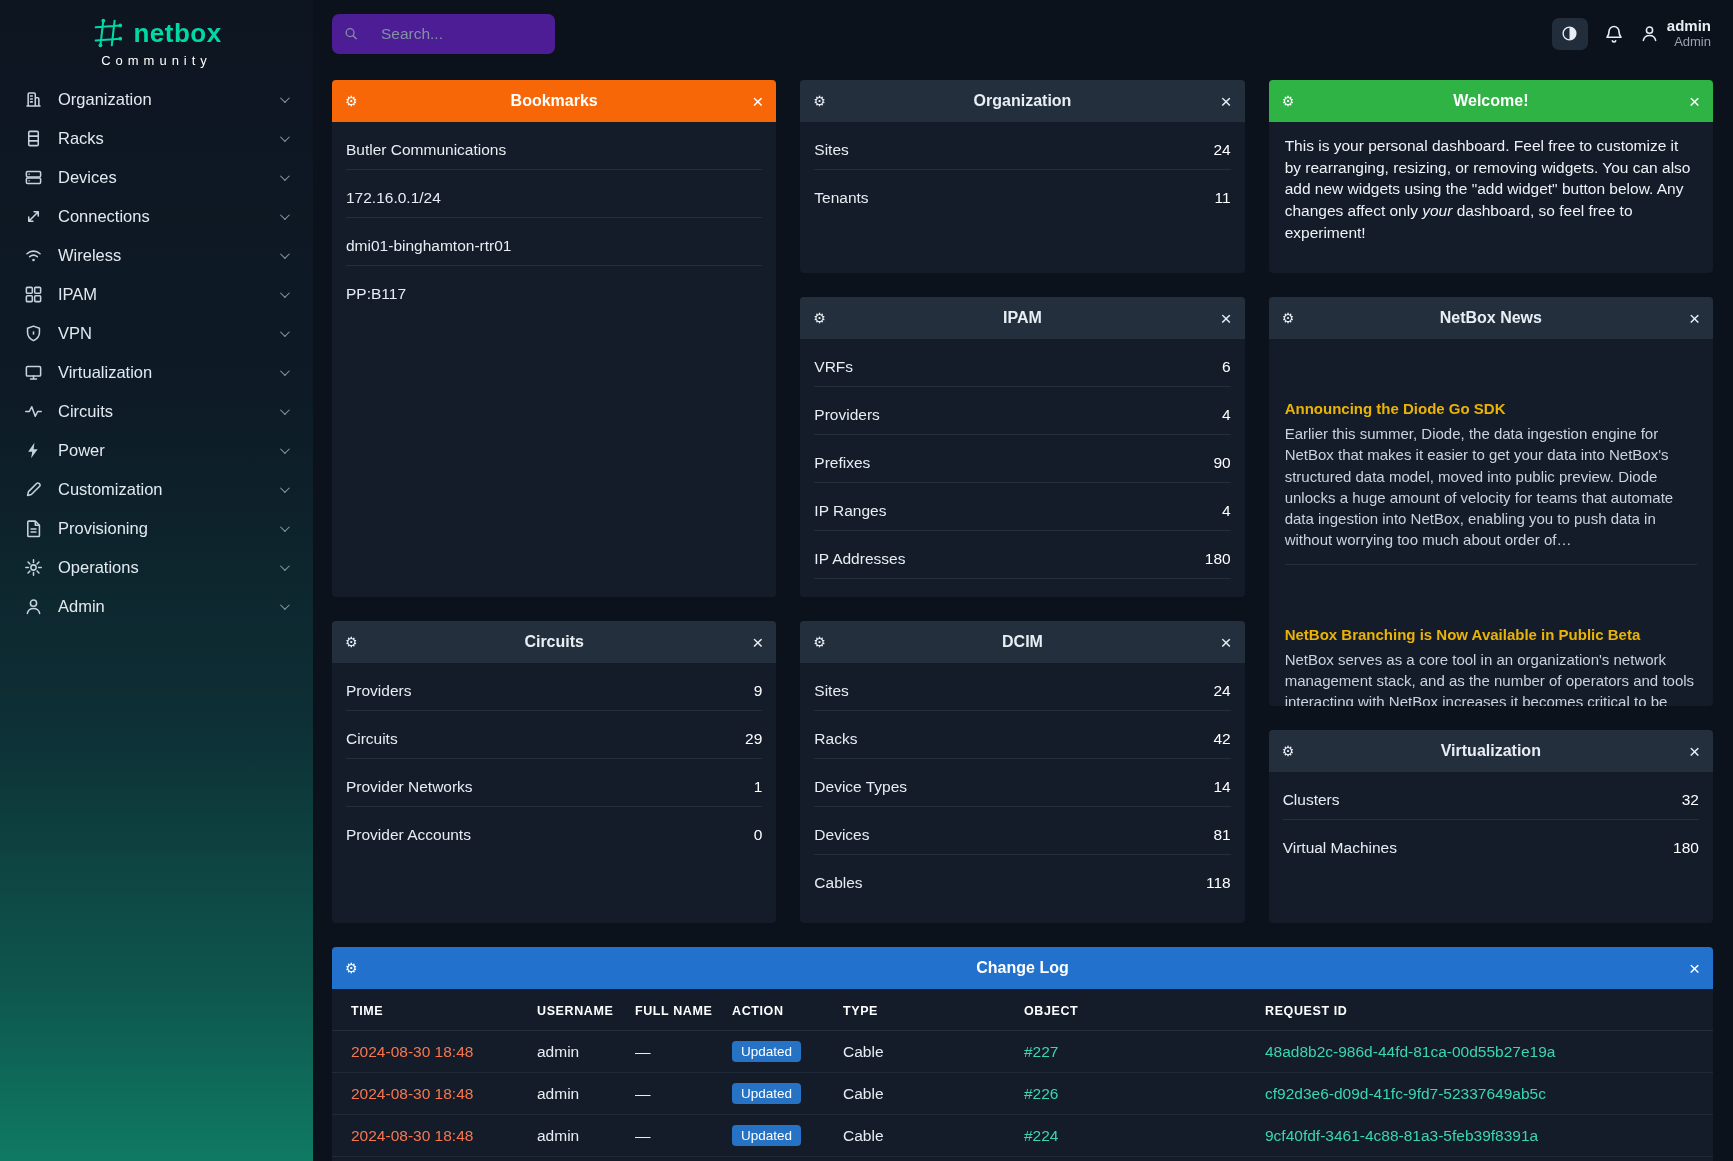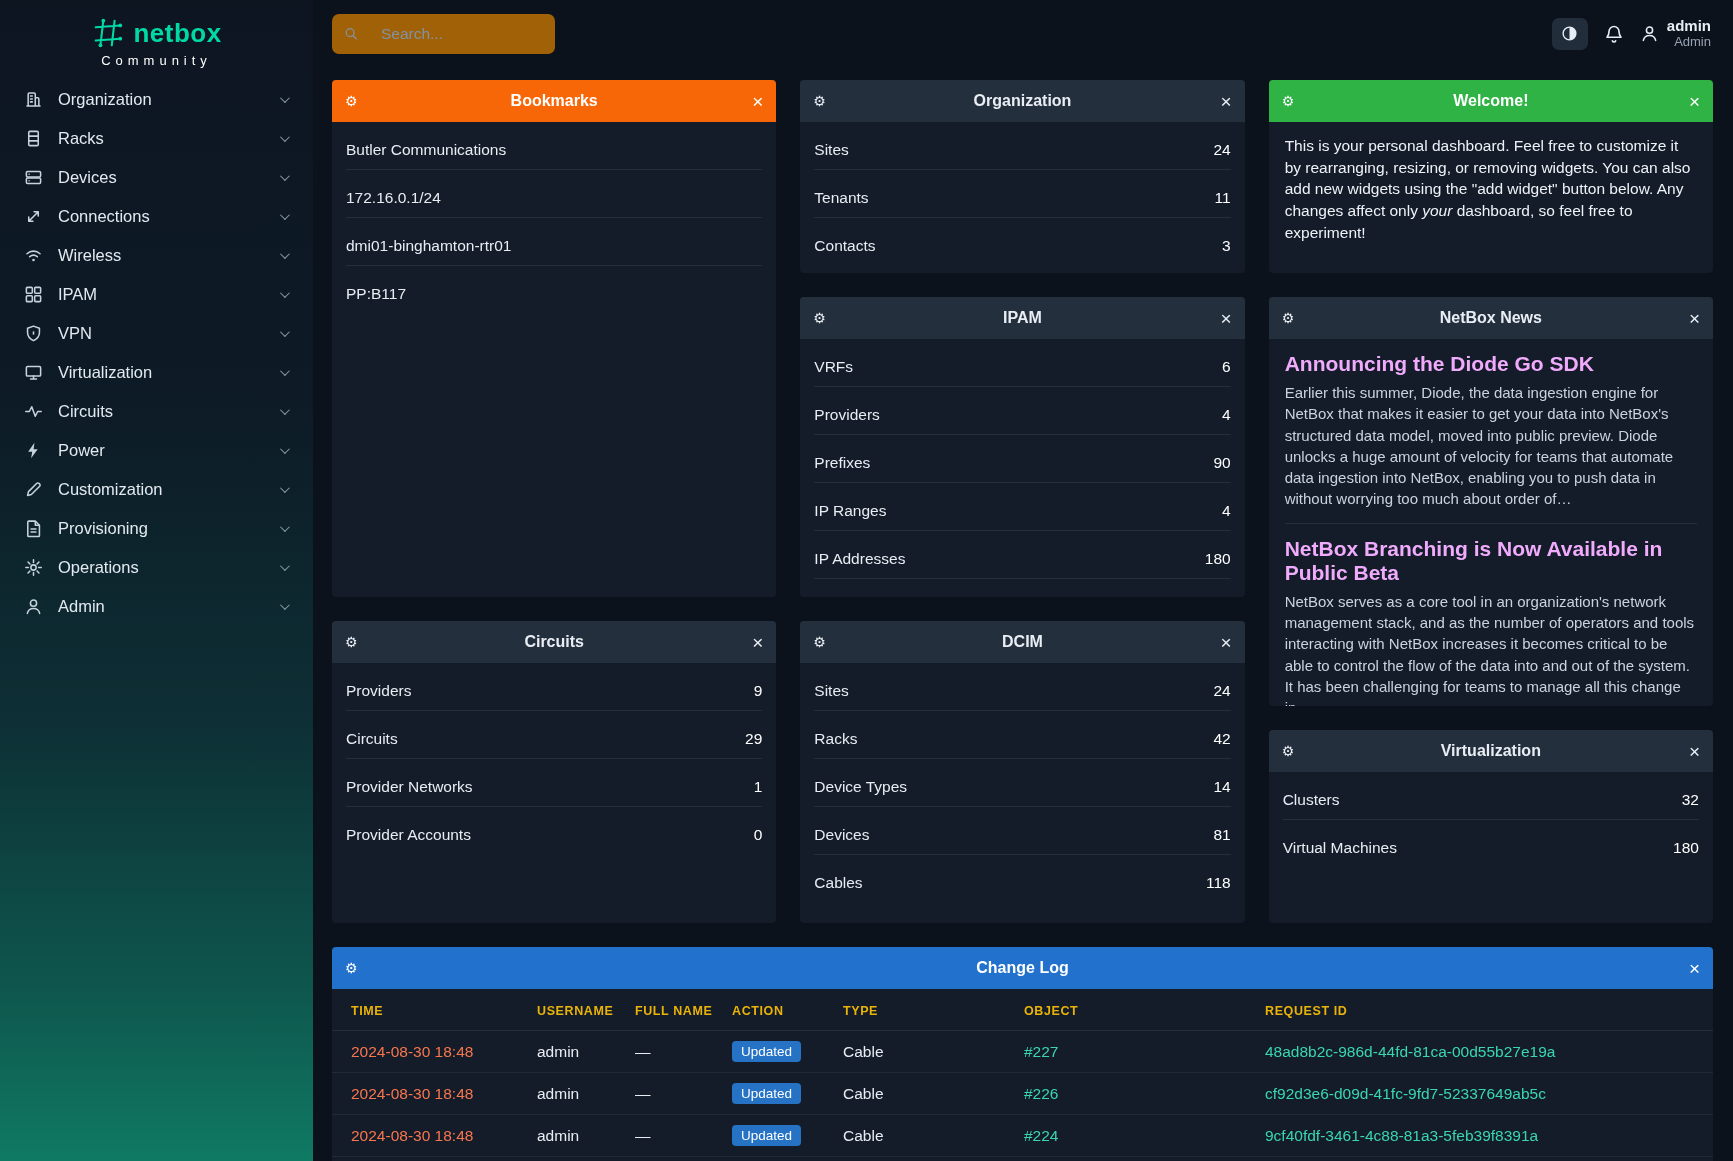--- a/index.html
+++ b/index.html
@@ -23,21 +23,21 @@
   .menu { margin-top:12px; }
   .menu-item { display:flex; align-items:center; height:39px; padding:0 26px 0 24px; font-size:16.5px; color:#e2e9f0; cursor:pointer; }
   .mi-icon { width:20px; height:20px; margin-right:14px; color:#c6d2de; display:flex; align-items:center; }
   .mi-icon svg { width:19px; height:19px; }
   .mi-label { flex:1; }
   .chev { width:7px; height:7px; border-right:1.8px solid #8b9aab; border-bottom:1.8px solid #8b9aab; transform:rotate(45deg) translateY(-2px); }
 
   
   .main { flex:1; display:flex; flex-direction:column; overflow:hidden; }
   .topbar { height:67px; min-height:67px; display:flex; align-items:center; padding:0 22px 0 19px; }
-  .search { width:223px; height:40px; background:#a16207; border-radius:7px; display:flex; align-items:center; padding:0 12px; gap:21px; cursor:text; }
+  .search { width:223px; height:40px; background:#4c1d95; border-radius:7px; display:flex; align-items:center; padding:0 12px; gap:21px; cursor:text; }
   .search svg { stroke:#8292a3; width:17px; height:17px; }
   .search input { background:transparent; border:none; outline:none; color:#dfe7ef; font-size:15.5px; width:100%; font-family:inherit; }
   .search input::placeholder { color:#8292a3; }
   .top-right { margin-left:auto; display:flex; align-items:center; gap:16px; }
   .theme-btn { width:36px; height:32px; background:#222d3c; border:none; border-radius:7px; color:#e8eef5; display:flex; align-items:center; justify-content:center; cursor:pointer; }
   .theme-btn svg { width:17px; height:17px; }
   .bell { color:#e8eef5; display:flex; cursor:pointer; }
   .bell svg { width:20px; height:20px; }
   .user { display:flex; align-items:center; gap:8px; cursor:pointer; }
   .user svg { width:19px; height:19px; color:#e8eef5; }
@@ -60,27 +60,27 @@
   .h517{height:517px;} .h302{height:302px;} .h193{height:193px;} .h300{height:300px;} .h409{height:409px;}
 
   .wrow { display:flex; align-items:center; justify-content:space-between; height:40px; min-height:40px; margin:8px 14px; font-size:15.5px; border-bottom:1px solid #232e3f; cursor:pointer; }
   .wrow:last-child { border-bottom:none; }
   .wrow .val { color:#ffffff; }
 
   .welcome-body { padding:13px 16px; font-size:15.5px; line-height:1.4; color:#eef2f6; }
   .news { padding:0 16px; }
   .news-item { padding:13px 0; border-bottom:1px solid #232e3f; }
   .news-item:last-child { border-bottom:none; }
-  .news-h { font-size:21px; font-weight:700; color:#f0abfc; margin-bottom:6px; }
+  .news-h { font-size:15px; font-weight:700; color:#eab308; margin-bottom:6px;margin-top:48px; }
   .news-b { font-size:15px; color:#c9d3dd; line-height:1.42; }
 
   
   .changelog { margin-top:24px; }
   .changelog table { width:100%; border-collapse:collapse; }
-  .changelog th { font-size:12.5px; letter-spacing:.6px; color:#eab308; text-transform:uppercase; text-align:left; font-weight:700; padding:15px 8px 12px 0; border-bottom:1px solid #232e3f; }
+  .changelog th { font-size:12.5px; letter-spacing:.6px; color:#ffffff; text-transform:uppercase; text-align:left; font-weight:700; padding:15px 8px 12px 0; border-bottom:1px solid #232e3f; }
   .changelog th:first-child, .changelog td:first-child { padding-left:19px; }
   .changelog td { font-size:15.5px; padding:10px 8px 10px 0; border-bottom:1px solid #1f2937; vertical-align:middle; }
   .t-time { color:#f8764e; cursor:pointer; }
   .t-link { color:#3ad6b4; cursor:pointer; }
   .badge { display:inline-block; background:#2672c4; color:#fff; border-radius:4px; padding:3px 9px; font-size:13.5px; font-weight:500; }
 </style>
 </head>
 <body>
 
 <div class="app">
@@ -339,24 +339,20 @@
               <span class="wclose">×</span>
             </div>
             <div class="wbody">
               <div class="wrow">
                   <span>Sites</span>
                   <span class="val">24</span>
                 </div>
               <div class="wrow">
                   <span>Tenants</span>
                   <span class="val">11</span>
-                </div>
-              <div class="wrow">
-                  <span>Contacts</span>
-                  <span class="val">3</span>
                 </div>
             </div>
           </section>
 
           <section class="widget h300">
             <div class="whead">
               <span class="wgear">⚙</span>
               <span class="wtitle">IPAM</span>
               <span class="wclose">×</span>
             </div>

